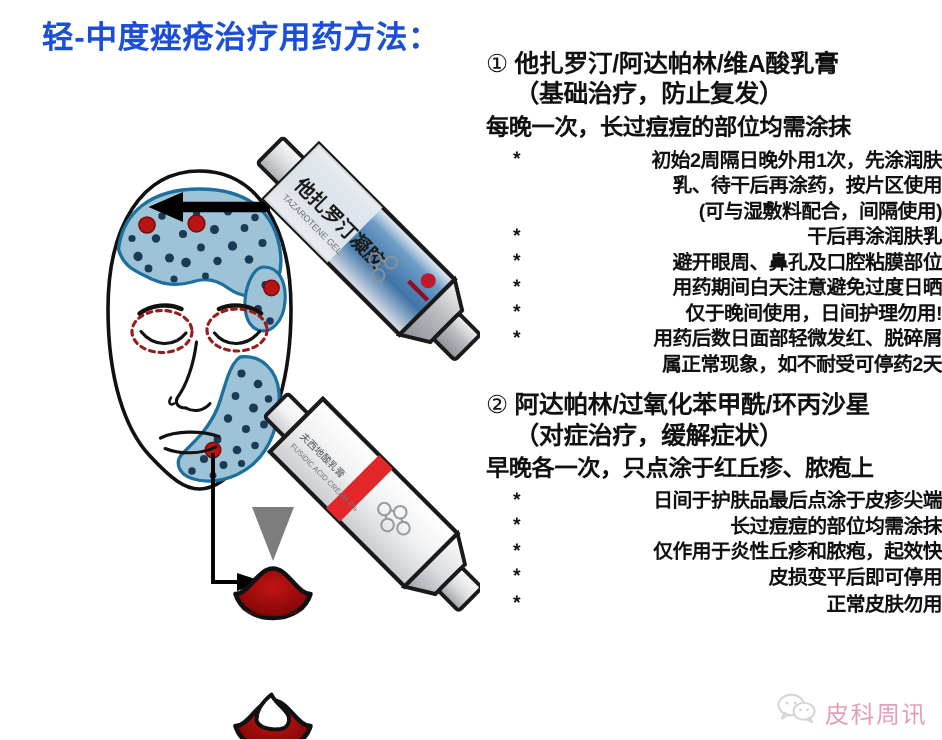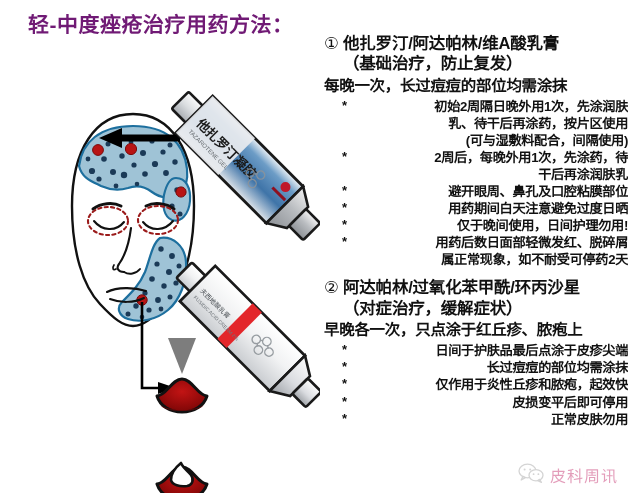--- a/index.html
+++ b/index.html
@@ -18,21 +18,21 @@
   }
 
   
   #title {
     position: absolute;
     left: 28px;
     top: 8px;
     font-size: 21px;
     font-weight: bold;
     letter-spacing: 0.5px;
-    color: #701a75;
+    color: #1d4ed8;
     white-space: nowrap;
   }
 
   
   #illustration {
     position: absolute;
     left: 0px;
     top: 38px;
     width: 320px;
     height: 455px;
@@ -361,21 +361,20 @@
       </div>
       <div class="sec-sub">（基础治疗，防止复发）</div>
       <div class="sec-lead">每晚一次，长过痘痘的部位均需涂抹</div>
       <ul class="bullets">
         <li>
           <span class="cont">初始2周隔日晚外用1次，先涂润肤</span>
           <span class="cont">乳、待干后再涂药，按片区使用</span>
           <span class="cont">(可与湿敷料配合，间隔使用)</span>
         </li>
         <li>
-          <span class="cont">2周后，每晚外用1次，先涂药，待</span>
           <span class="cont">干后再涂润肤乳</span>
         </li>
         <li>
           <span class="cont">避开眼周、鼻孔及口腔粘膜部位</span>
         </li>
         <li>
           <span class="cont">用药期间白天注意避免过度日晒</span>
         </li>
         <li>
           <span class="cont">仅于晚间使用，日间护理勿用!</span>

